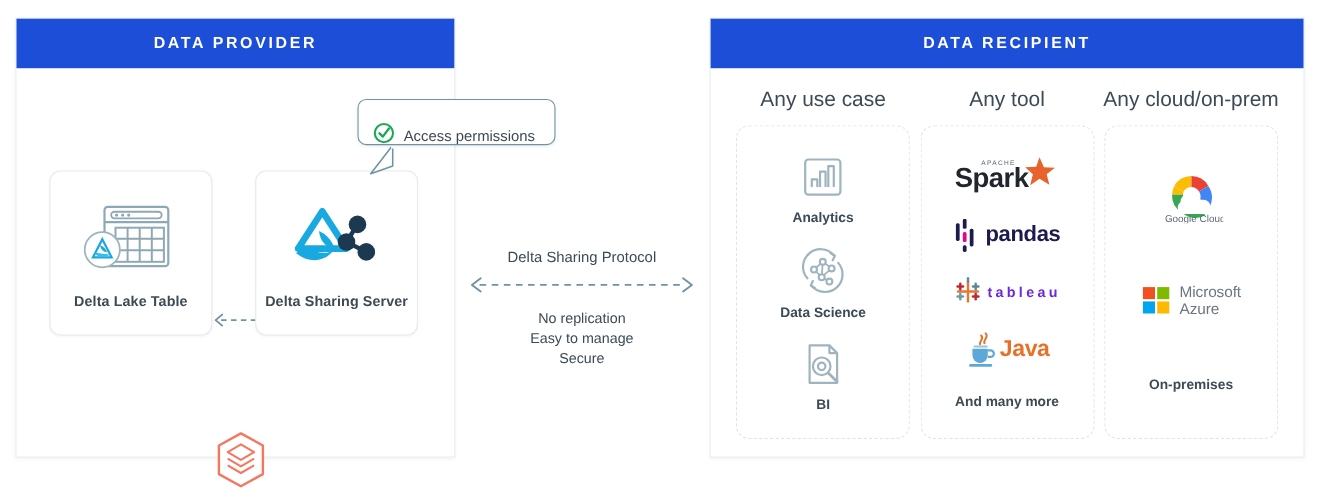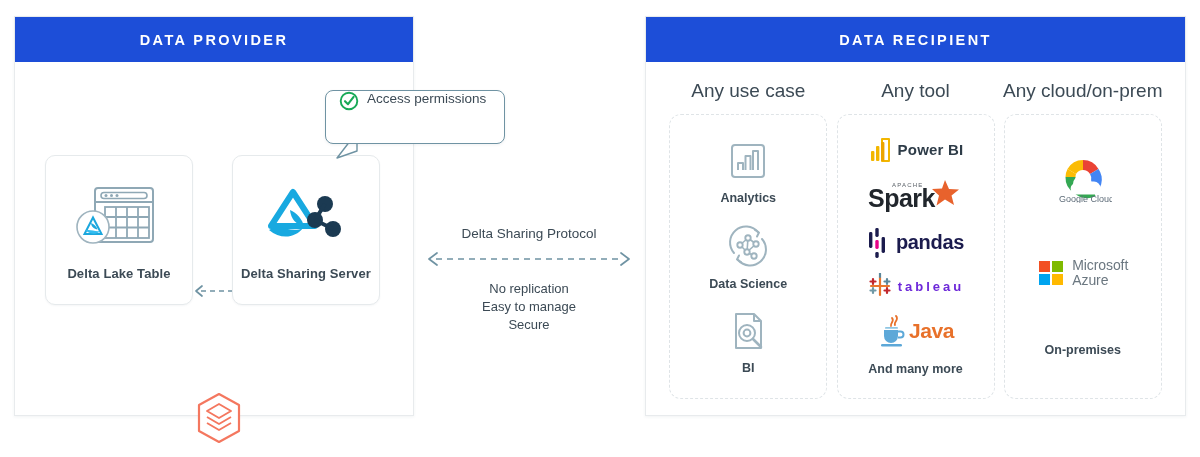--- a/index.html
+++ b/index.html
@@ -54,24 +54,24 @@
     color: #3c4a55; letter-spacing: .1px;
     text-align: center;
   }
 
   
   #inner-arrow { position: absolute; left: 176px; top: 221px; width: 60px; height: 16px; }
 
   
   #tooltip {
     position: absolute; left: 325px; top: 90px;
-    width: 180px; height: 54px;
+    width: 180px; height: 42px;
     border: 1.4px solid #6f93a3; border-radius: 8px;
     background: #fff;
-    display: flex; align-items: flex-start; gap: 8px;
+    display: flex; align-items: flex-end; gap: 8px;
     padding-left: 13px;
     box-shadow: 0 1px 3px rgba(60,80,95,.08);
     z-index: 6;
   }
   #tooltip .tip-text { font-size: 13.5px; color: #3c4a55; font-weight: 500; }
   #tooltip-tail { position: absolute; left: 335px; top: 131px; width: 30px; height: 30px; z-index: 5; }
 
   
   #protocol { position: absolute; left: 415px; top: 198px; width: 228px; text-align: center; }
   #protocol .proto-title { font-size: 13.5px; color: #3c4a55; font-weight: 500; margin-top: 28px; }
@@ -268,29 +268,20 @@
               </svg>
               <div class="tile-label">BI</div>
             </div>
           </div>
         </div>
 
         <div class="column">
           <div class="column-title">Any tool</div>
           <div class="column-box">
 
-            <div class="logo-row">
-              <svg width="24" height="26" viewBox="0 0 24 26">
-                <path d="M14 2 H21 V24 H14 Z" fill="none" stroke="#f2b600" stroke-width="2" stroke-linejoin="round"></path>
-                <rect x="3" y="14" width="3.4" height="10" rx="1" fill="#f2b600"></rect>
-                <rect x="8" y="9" width="3.4" height="15" rx="1" fill="#f2b600"></rect>
-                <rect x="13" y="5" width="3.4" height="19" rx="1" fill="#eca400"></rect>
-              </svg>
-              <span class="txt-powerbi">Power BI</span>
-            </div>
 
             <div class="logo-row" style="position:relative;">
               <svg width="108" height="34" viewBox="0 0 108 34">
                 <text x="6" y="29" font-family="Liberation Sans, sans-serif" font-size="25" font-weight="bold" fill="#21262c" letter-spacing="-.5">Spark</text>
                 <text x="30" y="9" font-family="Liberation Sans, sans-serif" font-size="6" fill="#5a6168" letter-spacing="1.2">APACHE</text>
                 <path d="M83 2 L87 11 L97 11.5 L89.5 17.5 L92 27 L83 21.5 L74.5 27.5 L77 17.5 L70 11 L80 10.5 Z" fill="#e8622c"></path>
               </svg>
             </div>
 
             <div class="logo-row">

